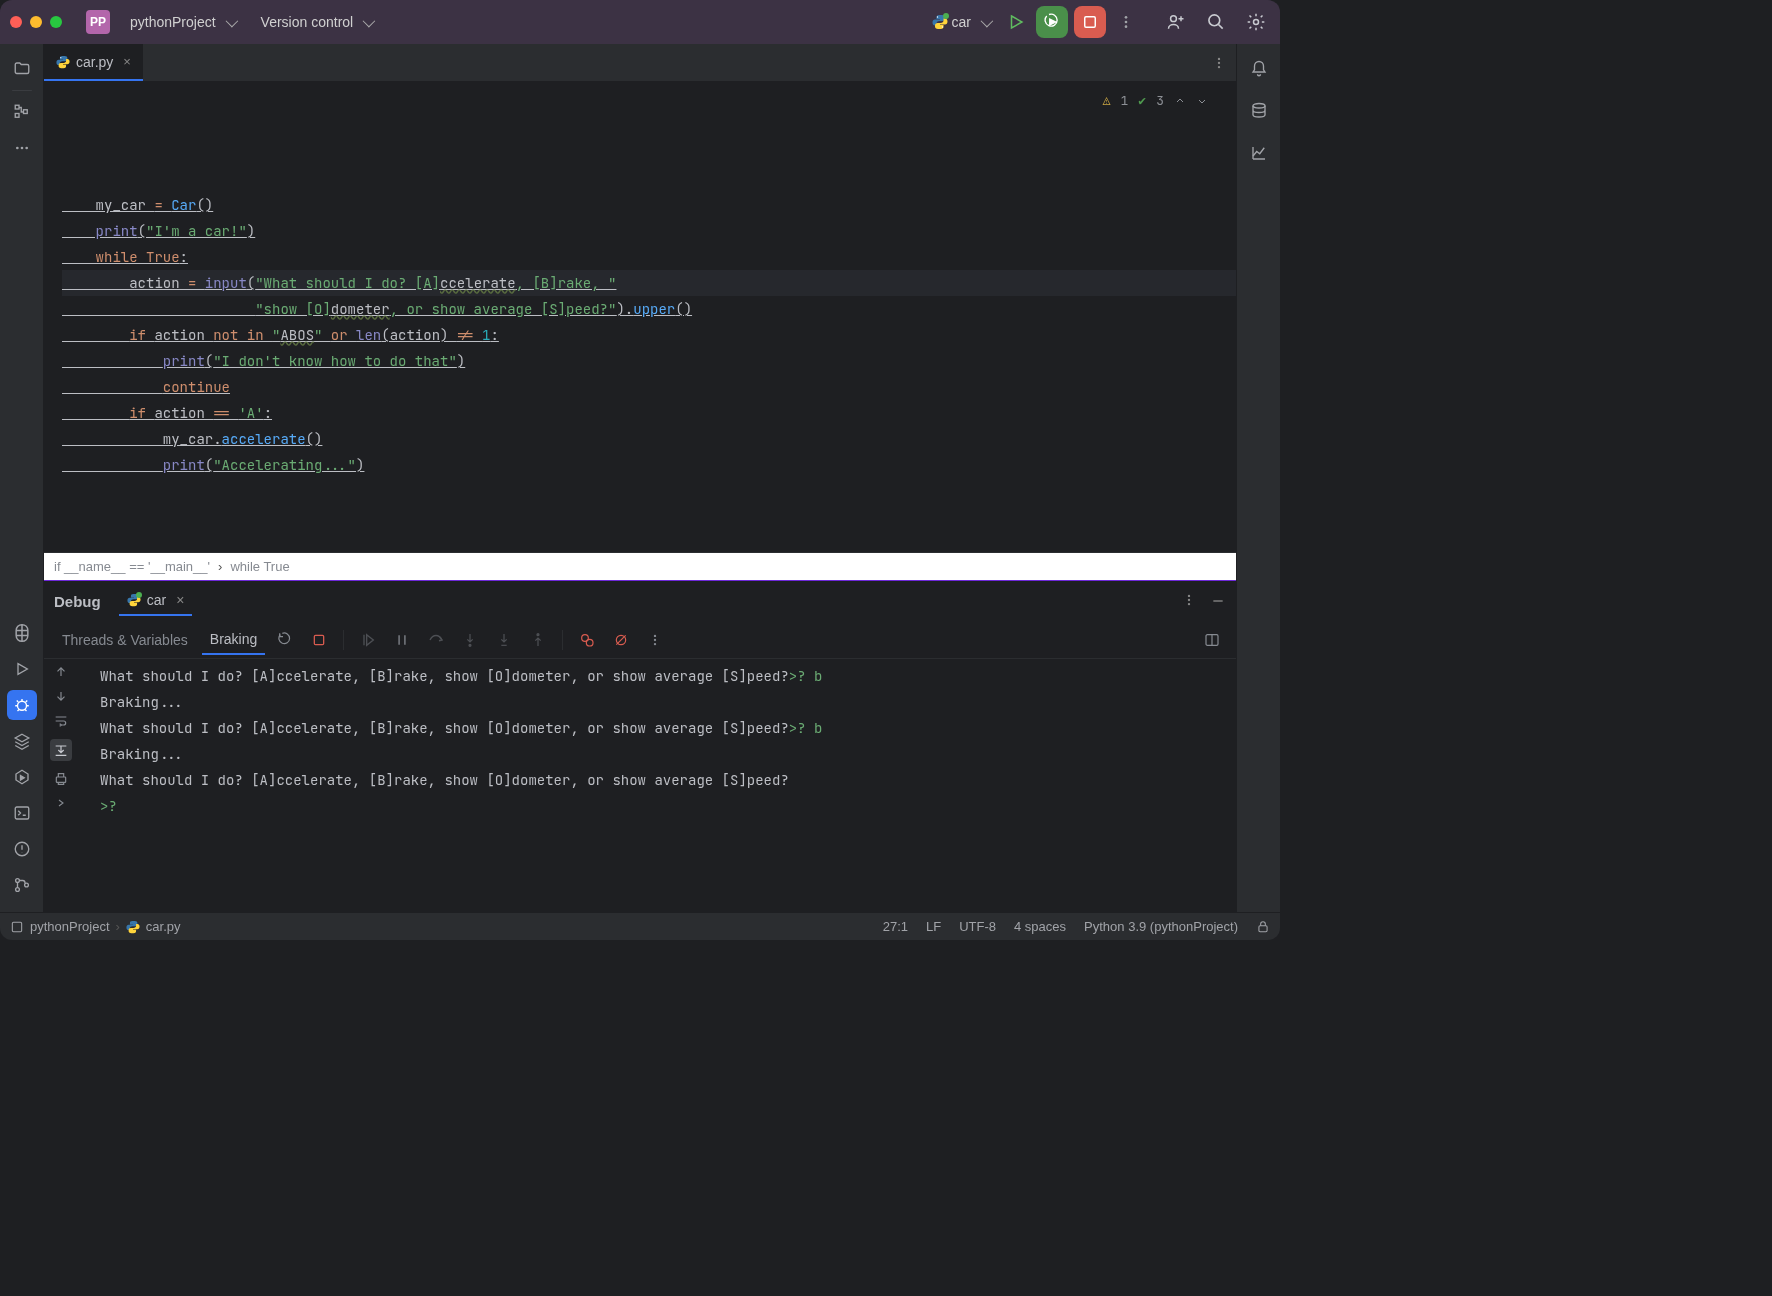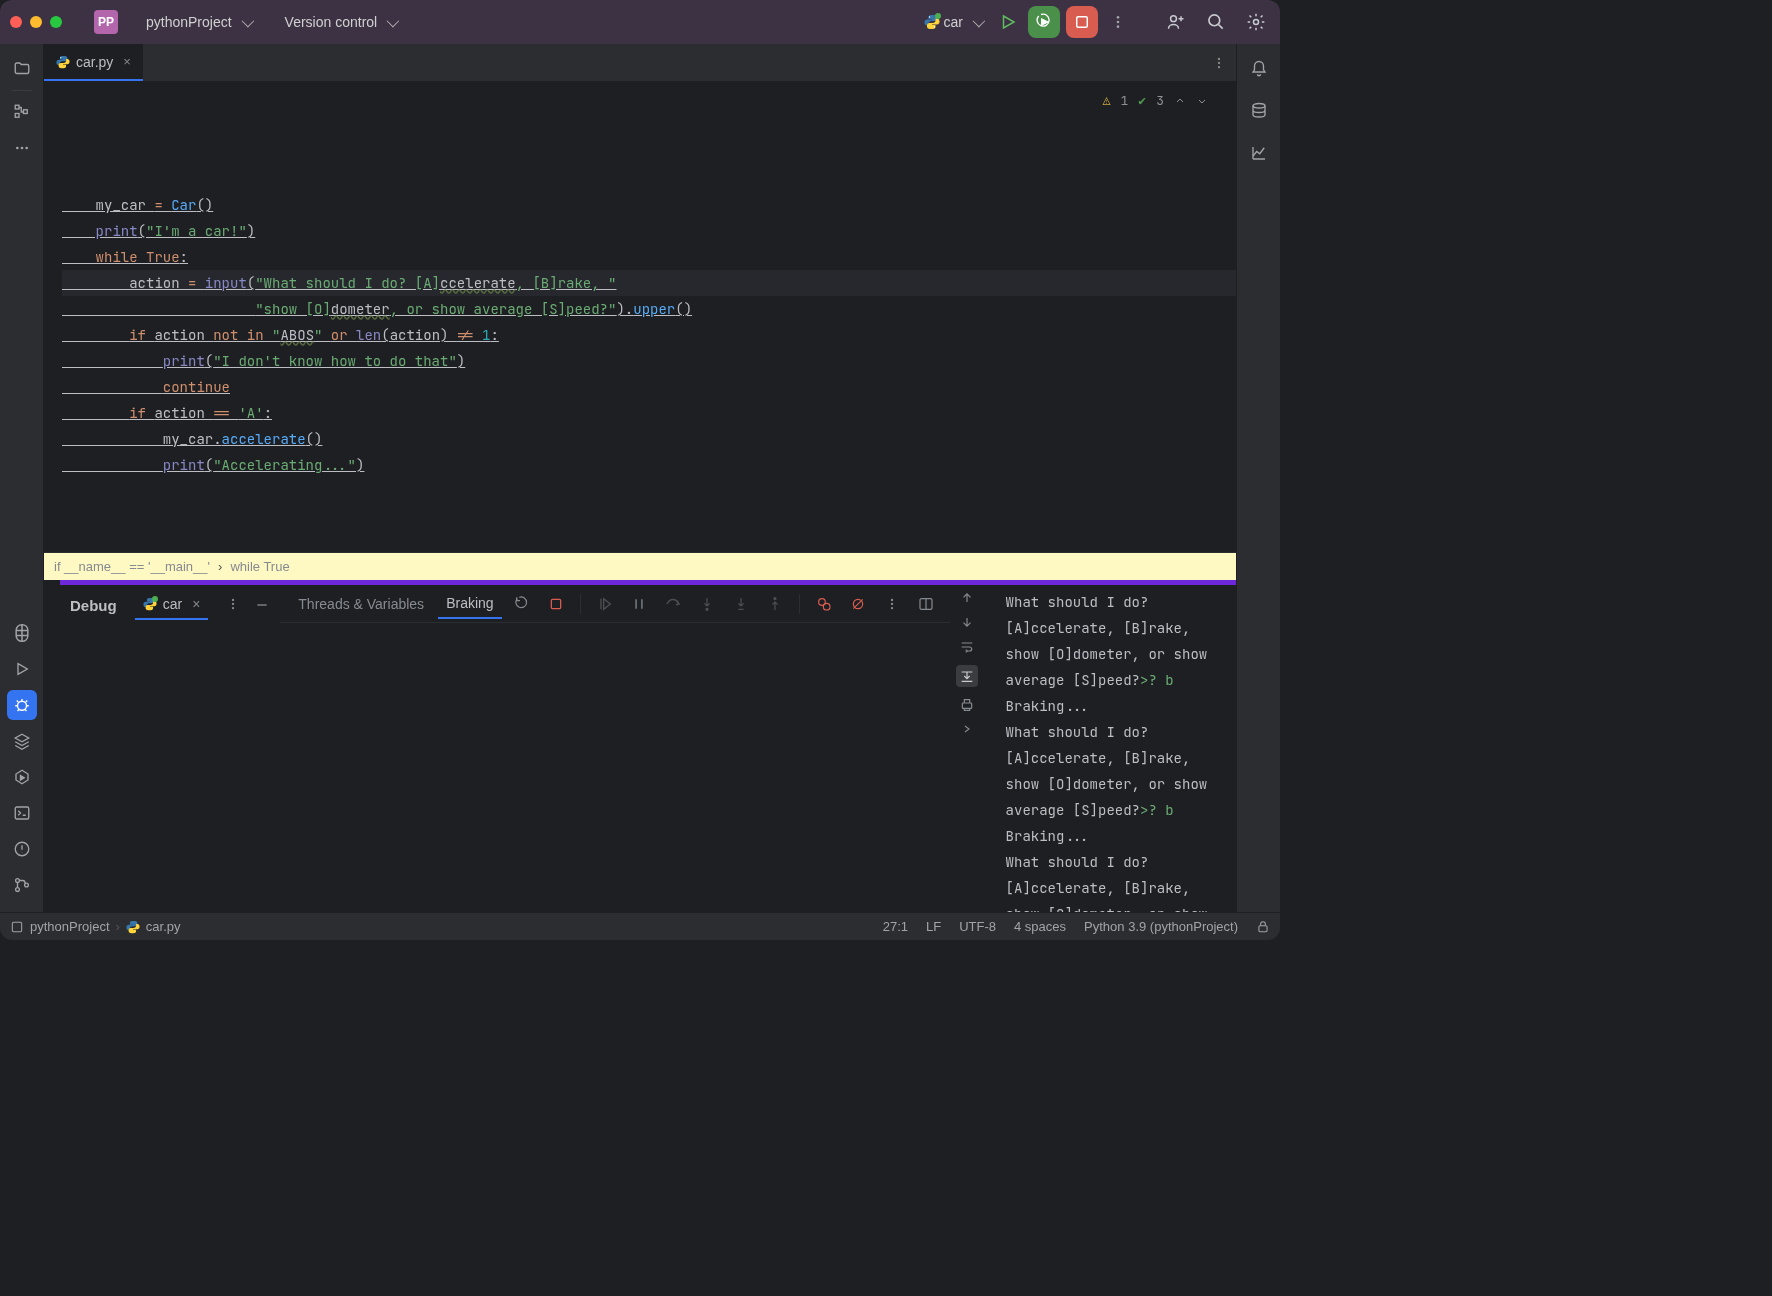--- a/index.html
+++ b/index.html
@@ -6,21 +6,21 @@
 body {
   width: 1280px; height: 940px;
   background: #1e1f22; color: #bcbec4;
   font-family: -apple-system, BlinkMacSystemFont, "Segoe UI", sans-serif;
   font-size: 14px; overflow: hidden; display: flex; flex-direction: column;
   border-radius: 12px;
 }
 svg { display: block; }
 
 
-.titlebar { height: 44px; background: #3c3244; display: flex; align-items: center; padding: 0 10px; gap: 22px; }
+.titlebar { height: 44px; background: #3c3244; display: flex; align-items: center; padding: 0 10px; gap: 14px; }
 .traffic { display: flex; gap: 8px; align-items: center; margin-right: 10px; }
 .tl { width: 12px; height: 12px; border-radius: 50%; }
 .tl.r { background: #ff5f57; } .tl.y { background: #febc2e; } .tl.g { background: #28c840; }
 .pp { background: #b366ab; color: #fff; width: 24px; height: 24px; border-radius: 4px; display: flex; align-items: center; justify-content: center; font-weight: 600; font-size: 12px; }
 .titlebar .item { color: #d0d0d0; display: flex; align-items: center; gap: 4px; padding: 4px 6px; border-radius: 4px; }
 .spacer { flex: 1; }
 .run-area { display: flex; align-items: center; gap: 6px; }
 .rcfg { display: flex; align-items: center; gap: 6px; padding: 4px 8px; }
 .icn-btn { width: 28px; height: 28px; display: flex; align-items: center; justify-content: center; border-radius: 6px; }
 .icn-btn.green svg { stroke: #5fbb5f; fill: #5fbb5f; }
@@ -52,25 +52,25 @@
 .code { flex: 1; font-family: "JetBrains Mono","Menlo",monospace; font-size: 14px; line-height: 26px; padding: 6px 0 6px 18px; white-space: pre; overflow: hidden; position: relative; }
 .code .line.current { background: #26282d; }
 .line { height: 26px; text-decoration: underline; }
 .inspections { position: absolute; top: 6px; right: 28px; display: flex; gap: 10px; align-items: center; color: #8c8f95; font-size: 13px; }
 .inspections .warn { color: #c9a544; }
 .inspections .ok { color: #4f9a4f; }
 .inspections .nav { color: #8c8f95; }
 
 .kw { color: #cf8e6d; } .builtin { color: #8888c6; } .str { color: #6aab73; } .num { color: #2aacb8; } .fn { color: #57aaf7; } .ident { color: #bcbec4; } .underl { text-decoration: underline #586b3e wavy; }
 
-.breadcrumb { height: 28px; background: #fef9c3; border-top: 1px solid #2b2d30; display: flex; align-items: center; padding: 0 10px; gap: 8px; color: #868a91; font-size: 13px; }
+.breadcrumb { height: 28px; background: #ffffff; border-top: 1px solid #2b2d30; display: flex; align-items: center; padding: 0 10px; gap: 8px; color: #868a91; font-size: 13px; }
 .breadcrumb .sep { color: #555; }
 
 
-.debug-panel { background: #1e1f22; border-top: 5px solid #6d28d9; display: flex; flex-direction: row; height: 332px; margin-left: 16px; }
+.debug-panel { background: #1e1f22; border-top: 1px solid #6d28d9; display: flex; flex-direction: column; height: 332px; }
 .debug-head { height: 40px; display: flex; align-items: center; padding: 0 10px; gap: 18px; }
 .debug-head .title { color: #bcbec4; font-weight: 600; font-size: 15px; }
 .debug-head .debug-tab { display: flex; align-items: center; gap: 6px; padding: 6px 8px; border-bottom: 2px solid #3574f0; }
 .debug-head .close-x { color: #888; }
 .debug-head .right { margin-left: auto; display: flex; gap: 14px; color: #888; }
 
 .debug-toolbar { height: 38px; display: flex; align-items: center; padding: 0 10px; gap: 6px; border-bottom: 1px solid #2b2d30; }
 .debug-subtab { padding: 6px 8px; color: #868a91; }
 .debug-subtab.active { color: #bcbec4; border-bottom: 2px solid #3574f0; }
 .debug-toolbar .tool { width: 28px; height: 28px; display: flex; align-items: center; justify-content: center; color: #868a91; }

